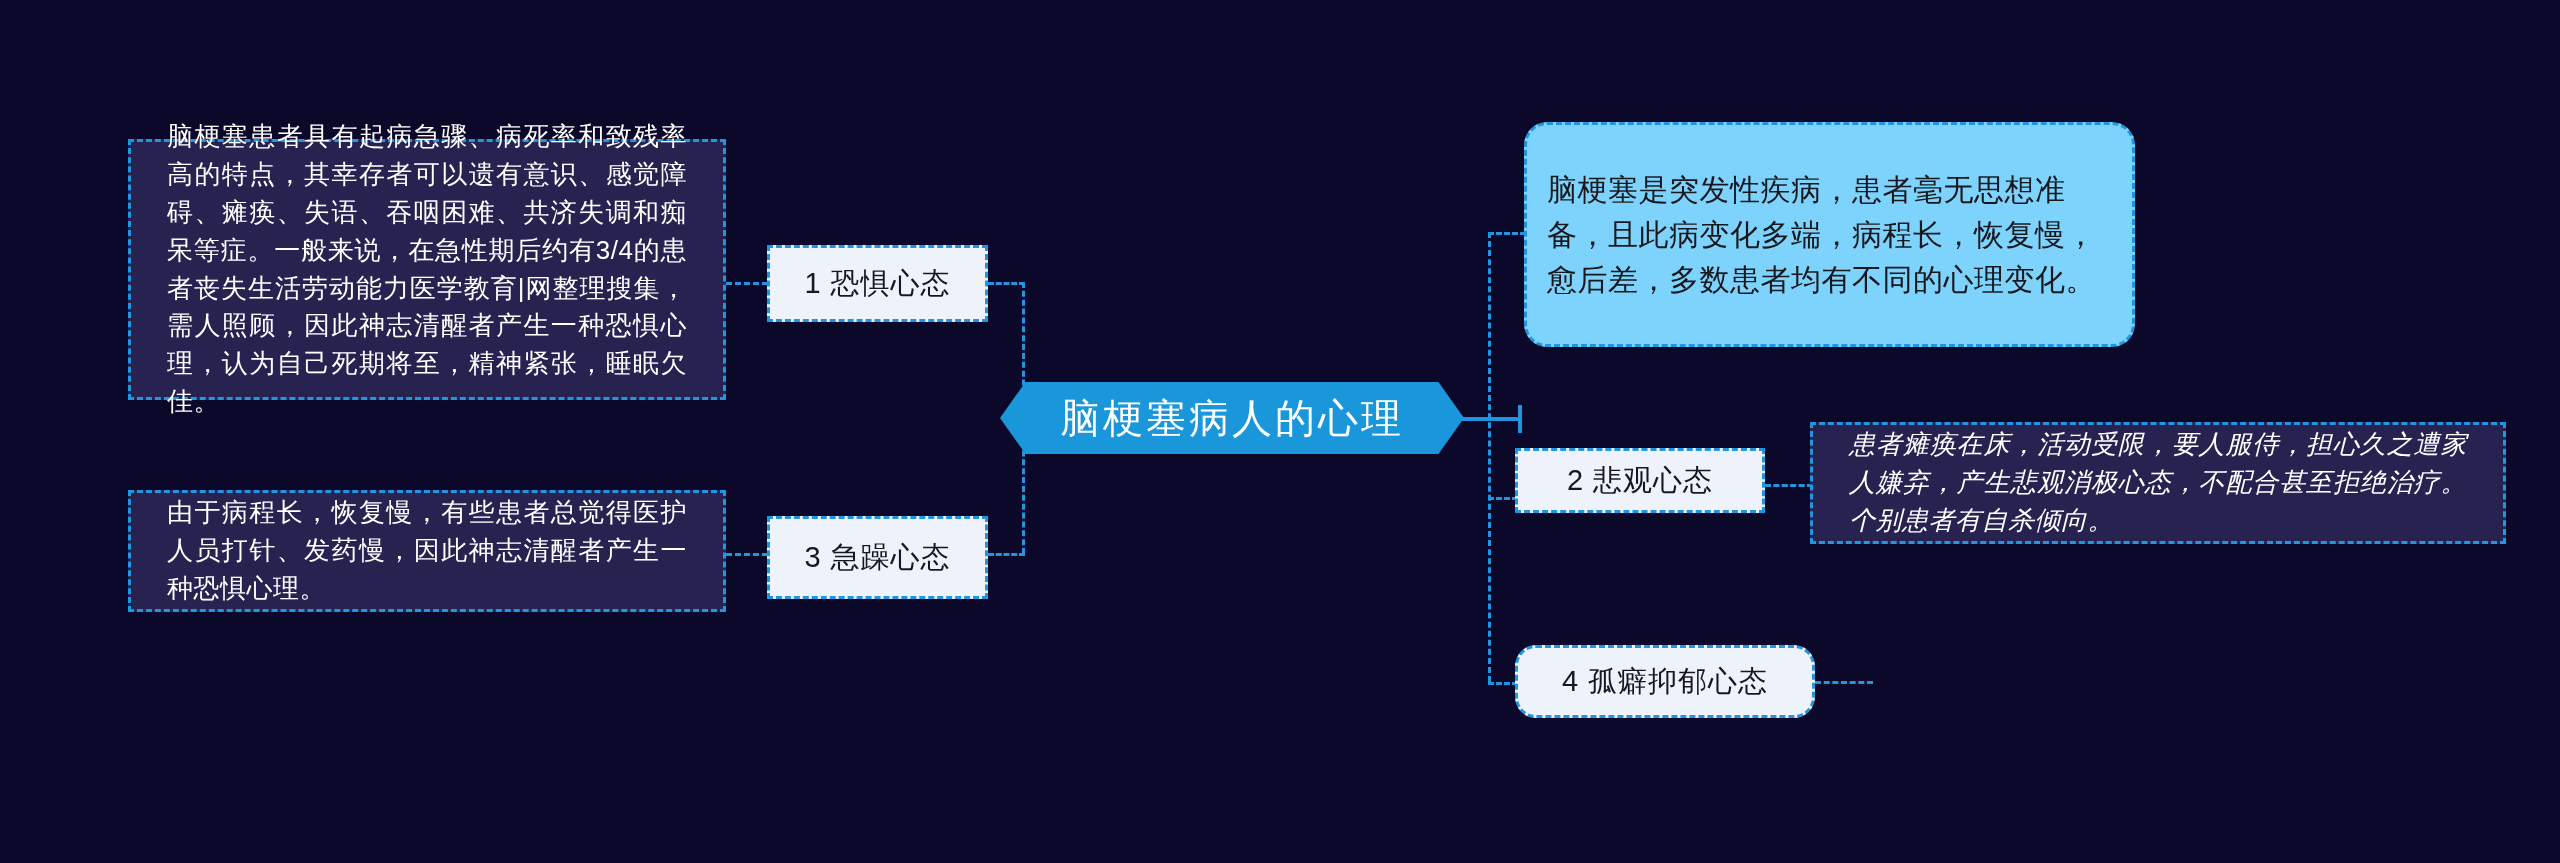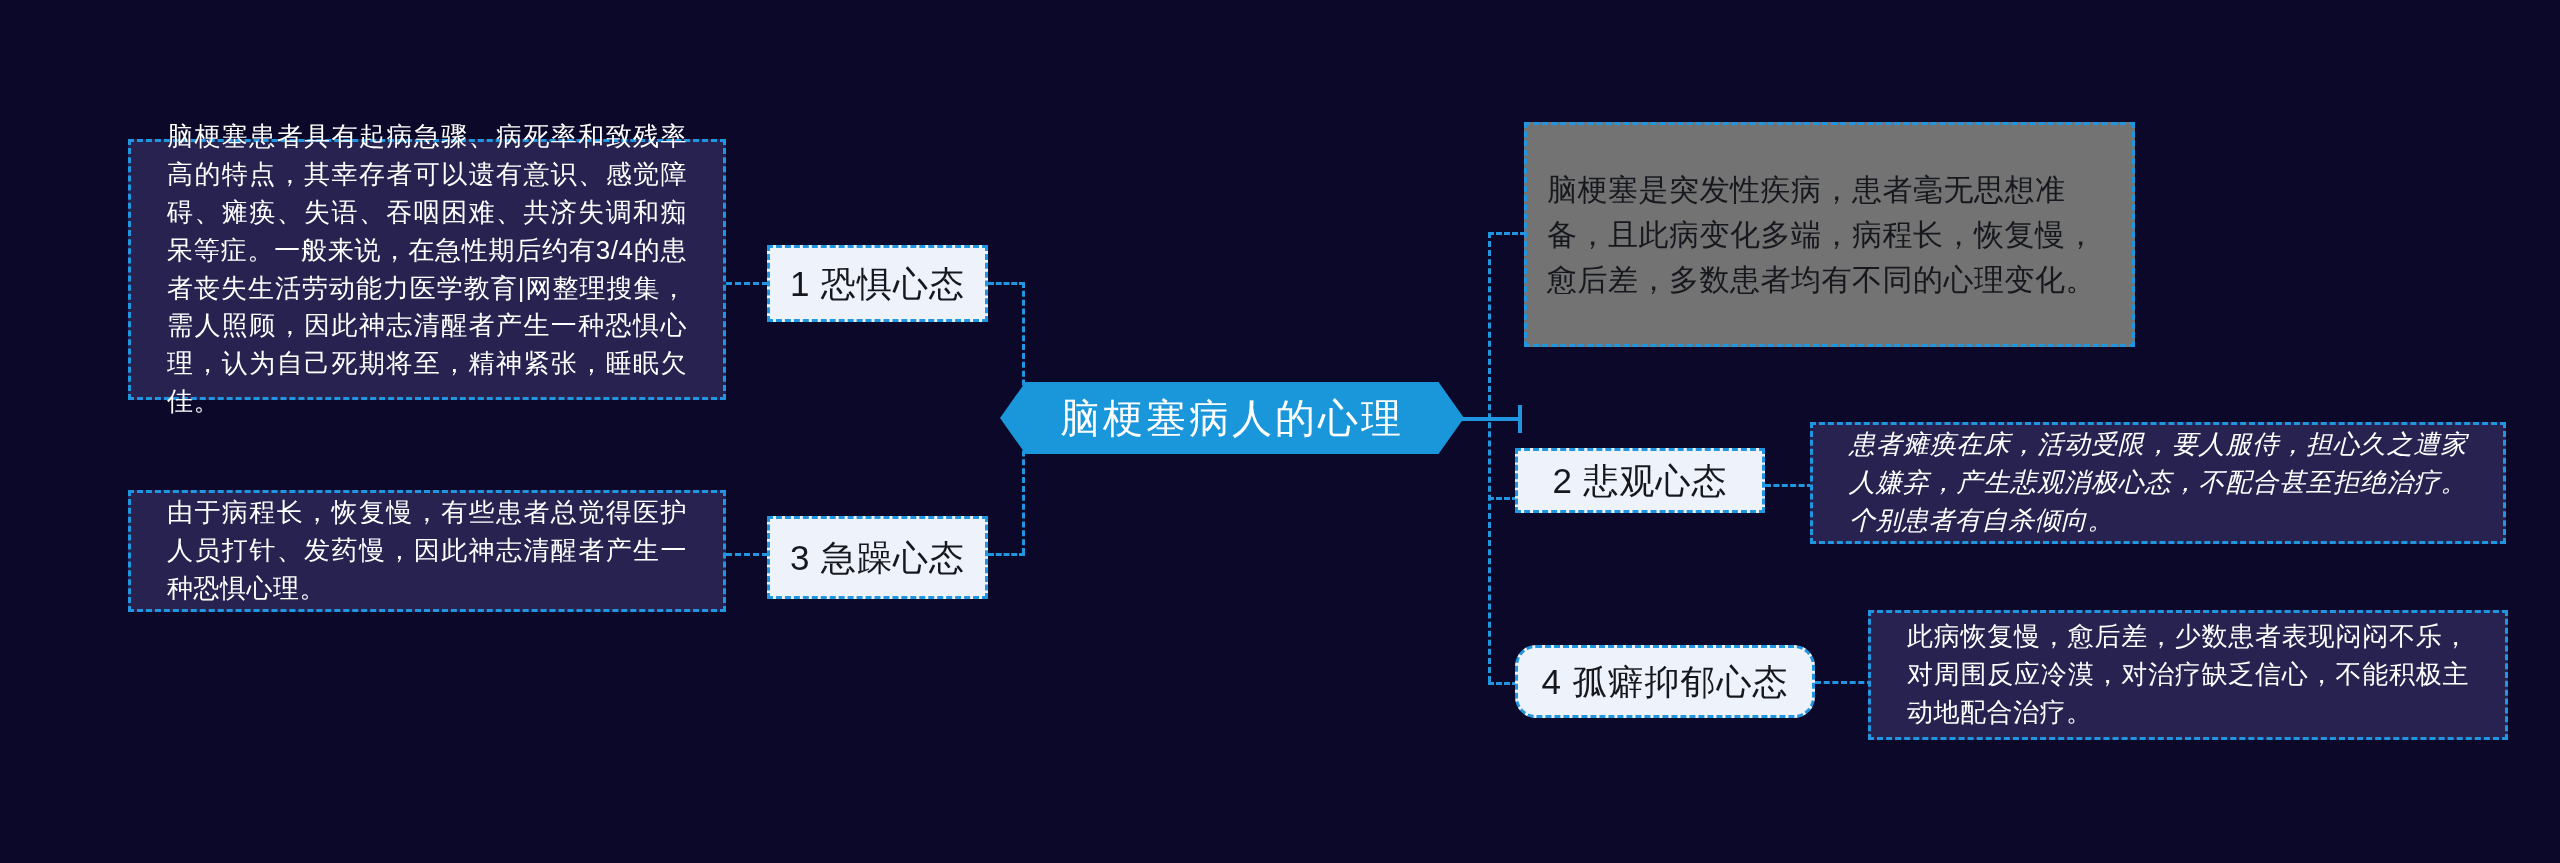--- a/index.html
+++ b/index.html
@@ -48,30 +48,31 @@
   }
 
   
   .label {
     background: #eef2fb;
     color: #16181d;
     justify-content: center;
     padding: 10px 14px;
   }
   .label .txt {
-    font-size: 35px;
+    font-size: 29px;
     white-space: nowrap;
     letter-spacing: 1px;
   }
 
   
   .desc-light {
-    background: #737373;
+    background: #7dd3fc;
     color: #16181d;
     padding: 12px 20px;
+    border-radius: 23px;
   }
   .desc-light .txt {
     display: block;
     width: 100%;
     font-size: 30px;
     line-height: 1.5;
     letter-spacing: 0.5px;
   }
 
   
@@ -173,17 +174,14 @@
   <div class="node desc" style="left:1810px; top:422px; width:696px; height:122px;font-style:italic;">
     <span class="txt">患者瘫痪在床，活动受限，要人服侍，担心久之遭家人嫌弃，产生悲观消极心态，不配合甚至拒绝治疗。个别患者有自杀倾向。</span>
   </div>
 
   <div class="node label" style="left:1515px; top:645px; width:300px; height:73px;border-radius:21px;">
     <span class="txt">4 孤癖抑郁心态</span>
   </div>
 
   <div class="conn-h" style="left:1815px; top:681px; width:58px;"></div>
 
-  <div class="node desc" style="left:1868px; top:610px; width:640px; height:130px;">
-    <span class="txt">此病恢复慢，愈后差，少数患者表现闷闷不乐，对周围反应冷漠，对治疗缺乏信心，不能积极主动地配合治疗。</span>
-  </div>
 
 </div>
 
 </body></html>

